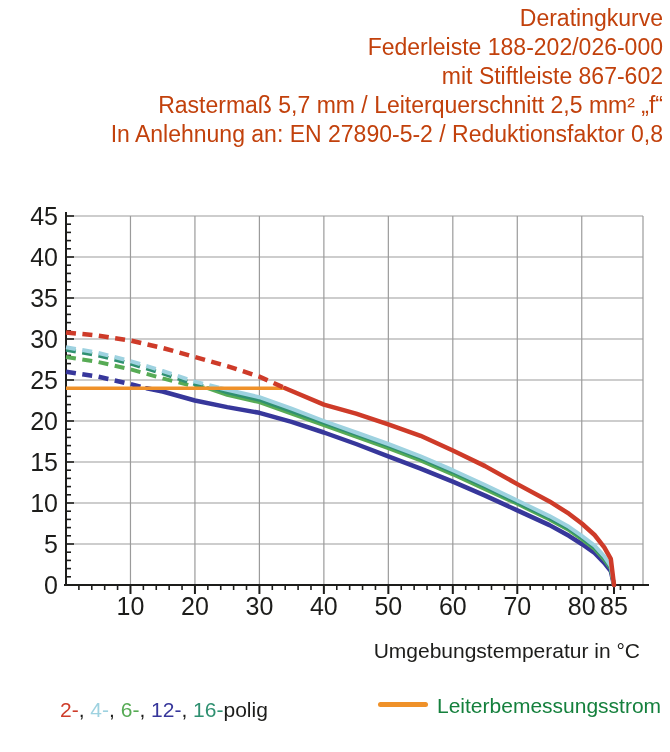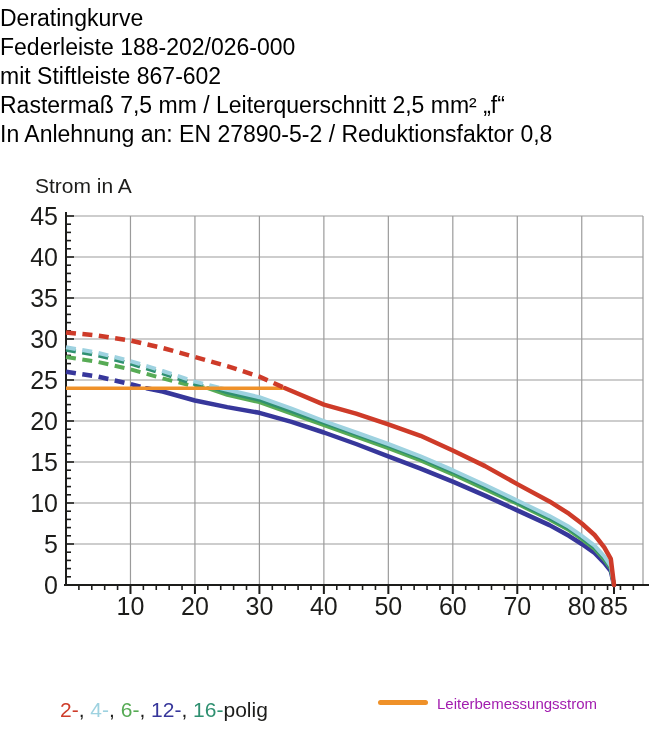--- a/index.html
+++ b/index.html
@@ -1,56 +1,55 @@
 <!DOCTYPE html>
 <html><head>
 <meta charset="utf-8">
 <style>
   html,body{margin:0;padding:0;background:#ffffff;}
   .page{
     position:relative;width:670px;height:752px;background:#ffffff;
     font-family:"Liberation Sans",sans-serif;color:#1d1d1b;overflow:hidden;
   }
   .title-block{
-    position:absolute;top:4px;left:0;right:0;text-align:left;
-    font-size:23px;line-height:29px;color:#000000;white-space:nowrap;
+    position:absolute;top:4px;left:0;right:7px;text-align:right;
+    font-size:23px;line-height:29px;color:#c2410c;white-space:nowrap;
   }
   .y-axis-title{
     position:absolute;left:35px;top:174px;font-size:21px;color:#1d1d1b;
   }
   .x-axis-title{
     position:absolute;left:340px;top:639px;width:300px;text-align:right;
     font-size:21px;color:#1d1d1b;white-space:nowrap;
   }
   .chart-svg{position:absolute;left:0;top:0;pointer-events:none;}
   .chart-svg text{font-family:"Liberation Sans",sans-serif;font-size:25px;fill:#1d1d1b;}
   .legend-poles{
     position:absolute;left:60px;top:698px;font-size:21px;color:#1d1d1b;white-space:nowrap;
   }
   .legend-ref{position:absolute;left:378px;top:694px;white-space:nowrap;}
   .legend-ref-swatch{
     display:inline-block;vertical-align:middle;width:50px;height:5px;border-radius:3px;
     margin-right:9px;margin-top:-3px;
   }
-  .legend-ref-label{display:inline-block;vertical-align:middle;font-size:15px;color:#a21caf;}
+  .legend-ref-label{display:inline-block;vertical-align:middle;font-size:21px;color:#15803d;}
 </style>
 </head>
 <body>
 
 <div class="page">
 
   <div class="title-block">
     <div>Deratingkurve</div>
     <div>Federleiste 188-202/026-000</div>
     <div>mit Stiftleiste 867-602</div>
-    <div>Rastermaß 7,5 mm / Leiterquerschnitt 2,5 mm² „f“</div>
+    <div>Rastermaß 5,7 mm / Leiterquerschnitt 2,5 mm² „f“</div>
     <div>In Anlehnung an: EN 27890-5-2 / Reduktionsfaktor 0,8</div>
   </div>
 
-  <div class="y-axis-title">Strom in A</div>
 
   <svg class="chart-svg" width="670" height="752" viewBox="0 0 670 752">
       <g>
         <line x1="66" y1="544" x2="643" y2="544" stroke="#9b9b9b" stroke-width="1.2"></line>
         <line x1="66" y1="503" x2="643" y2="503" stroke="#9b9b9b" stroke-width="1.2"></line>
         <line x1="66" y1="462" x2="643" y2="462" stroke="#9b9b9b" stroke-width="1.2"></line>
         <line x1="66" y1="421" x2="643" y2="421" stroke="#9b9b9b" stroke-width="1.2"></line>
         <line x1="66" y1="380" x2="643" y2="380" stroke="#9b9b9b" stroke-width="1.2"></line>
         <line x1="66" y1="339" x2="643" y2="339" stroke="#9b9b9b" stroke-width="1.2"></line>
         <line x1="66" y1="298" x2="643" y2="298" stroke="#9b9b9b" stroke-width="1.2"></line>
@@ -203,20 +202,21 @@
         <path d="M66.0 347.2 L98.2 352.9 L130.5 361.1 L162.7 371.0 L194.9 381.6 L220.7 388.2" fill="none" stroke="#9ed2e0" stroke-width="4" stroke-dasharray="10 6.5" stroke-linecap="butt"></path>
         <path d="M220.7 388.2 L227.2 389.8 L259.4 397.2 L291.6 408.7 L323.9 421.0 L356.1 432.5 L388.3 444.0 L420.6 456.3 L452.8 470.2 L485.1 485.0 L517.3 500.5 L549.5 516.1 L568.9 526.8 L581.8 535.8 L594.6 545.6 L604.3 556.3 L610.8 566.1 L614.0 585.0" fill="none" stroke="#9ed2e0" stroke-width="4" stroke-linejoin="round" stroke-linecap="round"></path>
       </g>
       <line x1="66" y1="388.2" x2="285.19553072625695" y2="388.2" stroke="#ef9129" stroke-width="3.5"></line>
       <g>
         <path d="M66.0 332.4 L98.2 335.7 L130.5 340.6 L162.7 348.0 L194.9 357.0 L227.2 366.1 L259.4 376.7 L285.2 388.2" fill="none" stroke="#ce3b29" stroke-width="4.5" stroke-dasharray="10 6.5" stroke-linecap="butt"></path>
         <path d="M285.2 388.2 L323.9 404.6 L356.1 413.6 L388.3 424.3 L420.6 435.8 L452.8 450.5 L485.1 466.1 L517.3 484.1 L549.5 501.4 L568.9 513.7 L581.8 523.5 L594.6 535.0 L604.3 547.3 L610.8 558.8 L614.0 585.0" fill="none" stroke="#ce3b29" stroke-width="4.5" stroke-linejoin="round" stroke-linecap="round"></path>
       </g>
     </svg>
 
+  <div class="x-axis-title">Umgebungstemperatur in °C</div>
 
   <div class="legend-poles"><span style="color: rgb(206, 59, 41);">2-</span><span style="color: rgb(29, 29, 27);">, </span><span style="color: rgb(158, 210, 224);">4-</span><span style="color: rgb(29, 29, 27);">, </span><span style="color: rgb(87, 171, 85);">6-</span><span style="color: rgb(29, 29, 27);">, </span><span style="color: rgb(55, 55, 155);">12-</span><span style="color: rgb(29, 29, 27);">, </span><span style="color: rgb(47, 144, 113);">16-</span><span style="color: rgb(29, 29, 27);">polig</span></div>
 
   <div class="legend-ref">
     <span class="legend-ref-swatch" style="background: rgb(239, 145, 41);"></span><span class="legend-ref-label">Leiterbemessungsstrom</span>
   </div>
 
 </div>
 
 </body></html>

